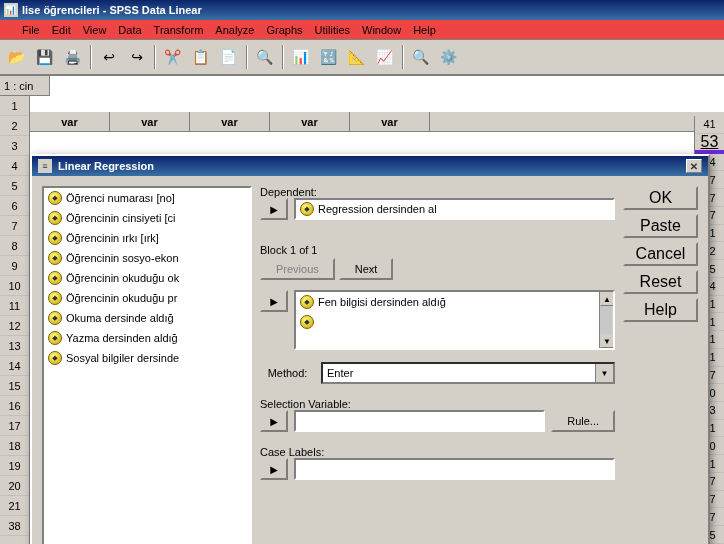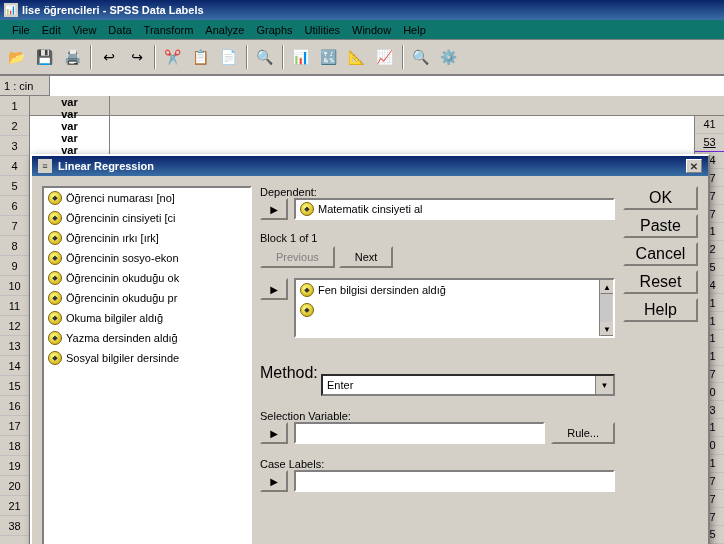--- a/index.html
+++ b/index.html
@@ -31,25 +31,25 @@
       margin-right: 4px;
       display: flex;
       align-items: center;
       justify-content: center;
       font-size: 9px;
       color: #333;
     }
 
     
     .menu-bar {
-      background: #0f766e;
-      height: 20px;
-      display: flex;
-      align-items: center;
-      padding: 0 6px;
+      background: #ef4444;
+      height: 20px;
+      display: flex;
+      align-items: center;
+      padding: 0 16px;
       border-bottom: 1px solid #808080;
       font-size: 11px;
       text-align: right;
     }
     .menu-item {
       padding: 2px 6px;
       cursor: pointer;
     }
 
     
@@ -316,35 +316,34 @@
       color: #808080;
     }
 
     
     .method-row {
       display: flex;
       align-items: center;
       gap: 6px;
     }
     .method-label {
-      font-size: 16px;
+      font-size: 11px;
       width: 55px;
       text-align: center;
     }
     .method-select {
       flex: 1;
       height: 22px;
       background: white;
       border: 2px inset #808080;
       font-size: 11px;
       display: flex;
       align-items: center;
       padding: 0 4px;
       position: relative;
-      margin-top: 24px;
     }
     .method-dropdown-arrow {
       position: absolute;
       right: 0;
       top: 0;
       bottom: 0;
       width: 18px;
       background: #d4d0c8;
       border-left: 1px solid #808080;
       display: flex;
@@ -402,45 +401,44 @@
       height: 20px;
       border-bottom: 1px solid #c0c0c0;
       display: flex;
       align-items: center;
       justify-content: center;
       font-size: 11px;
     }
     .grid-col-headers {
       position: absolute;
       left: 30px;
-      top: 0;
+      top: 16px;
       right: 0;
       height: 20px;
       display: flex;
       background: #d4d0c8;
       border-bottom: 1px solid #808080;
-      flex-direction: column;
     }
     .grid-col-hdr {
       width: 80px;
       flex-shrink: 0;
       border-right: 1px solid #808080;
       display: flex;
       align-items: center;
       justify-content: center;
       font-size: 11px;
       font-weight: bold;
     }
   </style>
 </head>
 <body>
 
 <div class="title-bar">
   <div class="title-bar-icon">📊</div>
-  <span>lise öğrencileri - SPSS Data Labels</span>
+  <span>lise öğrencileri - SPSS Data Linear</span>
 </div>
 
 <div class="menu-bar">
   <span class="menu-item">File</span>
   <span class="menu-item">Edit</span>
   <span class="menu-item">View</span>
   <span class="menu-item">Data</span>
   <span class="menu-item">Transform</span>
   <span class="menu-item">Analyze</span>
   <span class="menu-item">Graphs</span>
@@ -504,21 +502,21 @@
     <div class="grid-col-headers">
       <div class="grid-col-hdr">var</div>
       <div class="grid-col-hdr">var</div>
       <div class="grid-col-hdr">var</div>
       <div class="grid-col-hdr">var</div>
       <div class="grid-col-hdr">var</div>
     </div>
 
     <div style="position:absolute; right:0; top:20px; width:30px; bottom:0; background:#d4d0c8; border-left:1px solid #808080; display:flex; flex-direction:column;">
       <div style="height:20px;border-bottom:1px solid #c0c0c0;display:flex;align-items:center;justify-content:center;font-size:11px;">41</div>
-      <div style="height:20px;border-bottom:1px solid #6d28d9;display:flex;align-items:center;justify-content:center;font-size:11px;text-decoration:underline;">53</div>
+      <div style="height:20px;border-bottom:4px solid #6d28d9;display:flex;align-items:center;justify-content:center;font-size:16px;text-decoration:underline;">53</div>
       <div style="height:20px;border-bottom:1px solid #c0c0c0;display:flex;align-items:center;justify-content:center;font-size:11px;">54</div>
       <div style="height:20px;border-bottom:1px solid #c0c0c0;display:flex;align-items:center;justify-content:center;font-size:11px;">47</div>
       <div style="height:20px;border-bottom:1px solid #c0c0c0;display:flex;align-items:center;justify-content:center;font-size:11px;">57</div>
       <div style="height:20px;border-bottom:1px solid #c0c0c0;display:flex;align-items:center;justify-content:center;font-size:11px;">57</div>
       <div style="height:20px;border-bottom:1px solid #c0c0c0;display:flex;align-items:center;justify-content:center;font-size:11px;">51</div>
       <div style="height:20px;border-bottom:1px solid #c0c0c0;display:flex;align-items:center;justify-content:center;font-size:11px;">42</div>
       <div style="height:20px;border-bottom:1px solid #c0c0c0;display:flex;align-items:center;justify-content:center;font-size:11px;">45</div>
       <div style="height:20px;border-bottom:1px solid #c0c0c0;display:flex;align-items:center;justify-content:center;font-size:11px;">54</div>
       <div style="height:20px;border-bottom:1px solid #c0c0c0;display:flex;align-items:center;justify-content:center;font-size:11px;">51</div>
       <div style="height:20px;border-bottom:1px solid #c0c0c0;display:flex;align-items:center;justify-content:center;font-size:11px;">51</div>
@@ -566,48 +564,48 @@
         <div class="var-panel-item">
           <div class="var-icon">◆</div>
           <span>Öğrencinin okuduğu ok</span>
         </div>
         <div class="var-panel-item">
           <div class="var-icon">◆</div>
           <span>Öğrencinin okuduğu pr</span>
         </div>
         <div class="var-panel-item">
           <div class="var-icon">◆</div>
-          <span>Okuma bilgiler aldığ</span>
+          <span>Okuma dersinde aldığ</span>
         </div>
         <div class="var-panel-item">
           <div class="var-icon">◆</div>
           <span>Yazma dersinden aldığ</span>
         </div>
         <div class="var-panel-item">
           <div class="var-icon">◆</div>
           <span>Sosyal bilgiler dersinde</span>
         </div>
       </div>
 
       <div class="center-panel">
 
         <div>
           <div class="section-label">Dependent:</div>
           <div class="field-row">
             <button class="arrow-btn">▶</button>
             <div style="flex:1; position:relative;">
               <div class="input-field">
                 <div class="var-icon" style="margin-right:4px;">◆</div>
-                <span>Matematik cinsiyeti al</span>
+                <span>Regression dersinden al</span>
               </div>
             </div>
           </div>
         </div>
 
-        <div style="margin-top:6px;">
+        <div style="margin-top:18px;">
           <div style="font-size:11px; margin-bottom:2px;">Block 1 of 1</div>
           <div class="block-nav">
             <button class="nav-btn" disabled="">Previous</button>
             <button class="nav-btn">Next</button>
           </div>
         </div>
 
         <div>
           <div class="field-row">
             <button class="arrow-btn">▶</button>

